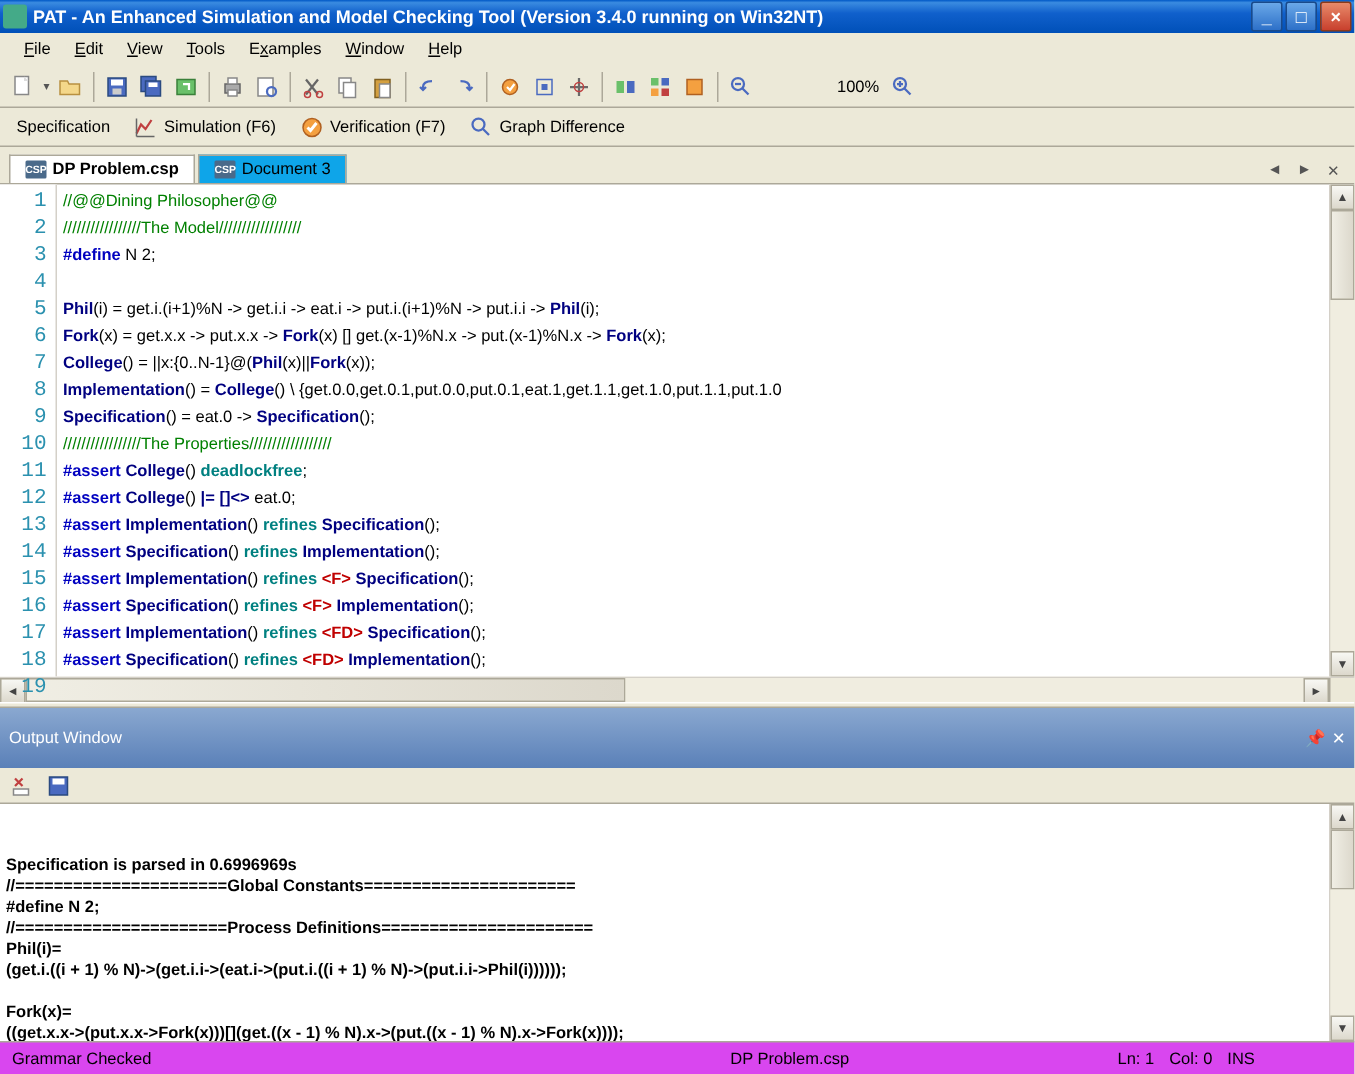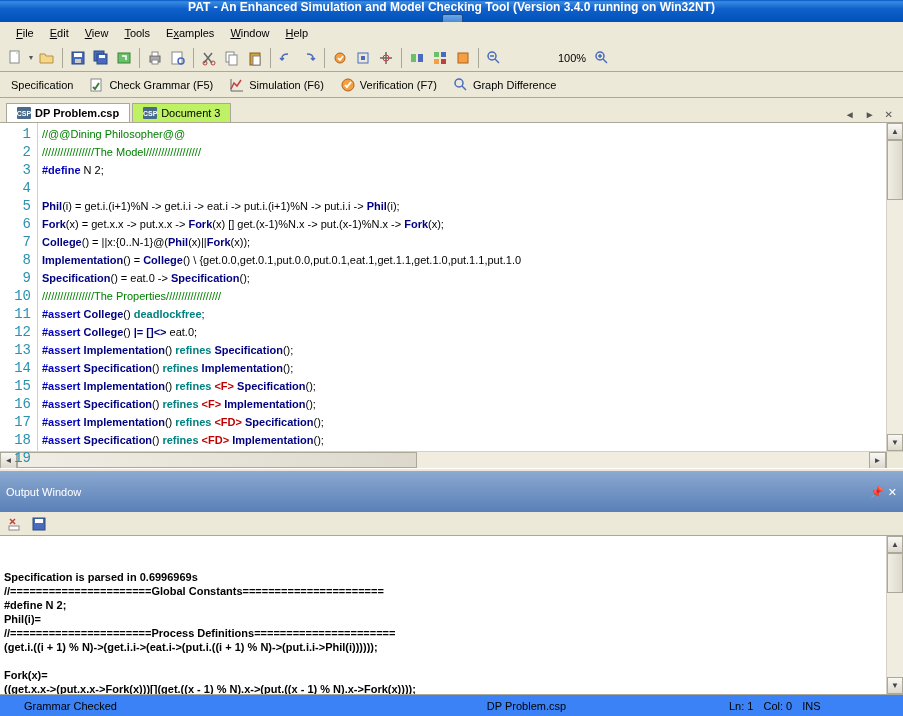--- a/index.html
+++ b/index.html
@@ -1,35 +1,35 @@
 <!DOCTYPE html>
 <html><head>
 <meta charset="utf-8">
 <style>
 * { margin: 0; padding: 0; box-sizing: border-box; font-family: Tahoma, sans-serif; font-size: 11px; }
 body { background: #ece9d8; width: 903px; height: 716px; overflow: hidden; display: flex; flex-direction: column; }
-.titlebar { background: linear-gradient(to bottom, #0058c6, #3a8be0 8%, #1060cc 40%, #0050b8); height: 22px; display: flex; align-items: center; padding: 0 2px; color: white; flex-direction: column; }
+.titlebar { background: linear-gradient(to bottom, #0058c6, #3a8be0 8%, #1060cc 40%, #0050b8); height: 22px; display: flex; align-items: center; padding: 0 2px; color: white; }
 .titlebar-icon { width: 16px; height: 16px; background: #4a8; border-radius: 2px; margin-right: 4px; }
 .titlebar-text { flex: 1; font-weight: bold; font-size: 12px; }
 .winbtn { width: 21px; height: 20px; background: linear-gradient(to bottom, #6aa8e8, #2d70c8); border: 1px solid #1a4a8a; margin-left: 2px; color: white; font-weight: bold; display: flex; align-items: center; justify-content: center; font-size: 12px; border-radius: 2px; }
 .winbtn.close { background: linear-gradient(to bottom, #e88a6a, #c8402d); border-color: #8a3a1a; }
 .menubar { height: 22px; display: flex; align-items: center; padding: 2px 8px; background: #ece9d8; }
 .menuitem { padding: 2px 8px; cursor: default; }
 .menuitem span { text-decoration: underline; }
 .toolbar { height: 28px; display: flex; align-items: center; padding: 2px 4px; background: #ece9d8; border-bottom: 1px solid #aca899; gap: 1px; }
 .tbtn { width: 22px; height: 22px; display: flex; align-items: center; justify-content: center; border: 1px solid transparent; }
 .tsep { width: 1px; height: 20px; background: #aca899; margin: 0 3px; }
 .tdrop { width: 8px; display: flex; align-items: center; justify-content: center; font-size: 8px; color: #555; }
 .ico { width: 16px; height: 16px; display: block; }
 .toolbar2 { height: 26px; display: flex; align-items: center; padding: 2px 4px; background: #ece9d8; border-bottom: 1px solid #aca899; gap: 2px; }
 .tb2item { padding: 2px 6px; display: flex; align-items: center; gap: 4px; border: 1px solid transparent; }
 .tabbar { height: 24px; display: flex; align-items: flex-end; padding: 0 6px; background: #ece9d8; }
 .tab { padding: 3px 10px; background: #fdfdfb; border: 1px solid #aca899; border-bottom: none; display: flex; align-items: center; gap: 4px; margin-right: 2px; font-size: 11px; }
 .tab.active { background: #fff; font-weight: bold; }
-.tab.inactive { background: #bef264; }
+.tab.inactive { background: #0ea5e9; }
 .tabicon { width: 14px; height: 12px; background: #4a6a8a; color: white; font-size: 7px; display: flex; align-items: center; justify-content: center; font-weight: bold; border-radius: 1px; }
 .tabnav { margin-left: auto; display: flex; gap: 2px; }
 .tabnav span { padding: 2px 4px; color: #555; font-size: 10px; }
 .editor-wrap { flex: 1; display: flex; background: white; border-top: 1px solid #aca899; min-height: 0; position: relative; }
 .gutter { width: 38px; background: #fff; border-right: 1px solid #d4d0c8; padding-top: 2px; }
 .lineno { font-family: 'Courier New', monospace; font-size: 14px; color: #2b91af; text-align: right; padding-right: 6px; line-height: 18px; height: 18px; }
 .code { flex: 1; padding: 2px 4px; font-family: 'Courier New', monospace; font-size: 14px; overflow: hidden; white-space: pre; line-height: 18px; }
 .code-line { height: 18px; }
 .c-green { color: #008000; }
 .c-blue { color: #0000c0; font-weight: bold; }
@@ -41,21 +41,21 @@
 .sthumb { background: linear-gradient(to right,#f0eee4,#dcd8cc); border: 1px solid #aca899; }
 .strack { flex: 1; background: #f0ede0; }
 .hscroll { height: 17px; background: #ece9d8; border-top: 1px solid #d4d0c8; display: flex; }
 .splitter { height: 4px; background: #ece9d8; border-top: 1px solid #fff; border-bottom: 1px solid #aca899; cursor: ns-resize; }
 .output-title { height: 30px; background: linear-gradient(#8aa8d0,#5a80b8); color: white; padding: 20px 6px; display: flex; align-items: center; font-size: 11px; }
 .output-title .right { margin-left: auto; display: flex; gap: 4px; }
 .output-tools { height: 24px; background: #ece9d8; display: flex; align-items: center; padding: 2px 4px; gap: 2px; border-bottom: 1px solid #aca899; }
 .output-body { height: 158px; display: flex; background: white; }
 .output-text { flex: 1; padding: 20px 4px; font-family: Tahoma; font-size: 11px; line-height: 14px; overflow: hidden; font-weight: bold; }
 .output-text div { white-space: nowrap; }
-.statusbar { height: 22px; background: #3b82f6; border-top: 1px solid #aca899; display: flex; align-items: center; padding: 0 24px; font-size: 11px; }
+.statusbar { height: 22px; background: #d946ef; border-top: 1px solid #aca899; display: flex; align-items: center; padding: 0 8px; font-size: 11px; }
 .statusbar .s1 { flex: 0 0 300px; }
 .statusbar .s2 { flex: 1; text-align: center; }
 .statusbar .s3 { flex: 0 0 150px; text-align: right; display: flex; gap: 10px; }
 .zoom { font-size: 11px; padding: 0 4px; margin-left: 48px; }
 </style>
 </head>
 <body>
 
 <div class="titlebar">
   <div class="titlebar-icon"></div>
@@ -207,27 +207,20 @@
         <circle cx="6" cy="6" r="4" fill="none" stroke="#4a6ac0" stroke-width="1.5"></circle>
         <path d="M9 9 L13 13" stroke="#4a6ac0" stroke-width="1.5"></path>
         <path d="M4 6 L8 6 M6 4 L6 8" stroke="#4a6ac0" stroke-width="1.5"></path>
       </svg>
     </div>
 </div>
 
 <div class="toolbar2">
   <div class="tb2item">
       <span>Specification</span>
-    </div>
-  <div class="tb2item">
-      <svg class="ico" viewBox="0 0 16 16">
-        <rect x="2" y="2" width="10" height="12" fill="#fff" stroke="#888"></rect>
-        <path d="M4 10 L6 12 L10 6" stroke="#3a803a" fill="none" stroke-width="2"></path>
-      </svg>
-      <span>Check Grammar (F5)</span>
     </div>
   <div class="tb2item">
       <svg class="ico" viewBox="0 0 16 16">
         <path d="M2 12 L5 6 L8 9 L12 3" stroke="#c04040" fill="none" stroke-width="1.5"></path>
         <path d="M2 14 L14 14 M2 14 L2 2" stroke="#666"></path>
       </svg>
       <span>Simulation (F6)</span>
     </div>
   <div class="tb2item">
       <svg class="ico" viewBox="0 0 16 16">
@@ -321,22 +314,22 @@
         <rect x="4" y="3" width="8" height="4" fill="#fff"></rect>
       </svg>
     </div>
 </div>
 <div class="output-body">
   <div class="output-text" id="output">
       <div>&nbsp;</div>
       <div>Specification is parsed in 0.6996969s</div>
       <div>//======================Global Constants======================</div>
       <div>#define N 2;</div>
+      <div>//======================Process Definitions======================</div>
       <div>Phil(i)=</div>
-      <div>//======================Process Definitions======================</div>
       <div>(get.i.((i + 1) % N)-&gt;(get.i.i-&gt;(eat.i-&gt;(put.i.((i + 1) % N)-&gt;(put.i.i-&gt;Phil(i))))));</div>
       <div>&nbsp;</div>
       <div>Fork(x)=</div>
       <div>((get.x.x-&gt;(put.x.x-&gt;Fork(x)))[](get.((x - 1) % N).x-&gt;(put.((x - 1) % N).x-&gt;Fork(x))));</div>
       <div>&nbsp;</div>
       <div>College()=</div>
     </div>
   <div class="vscroll">
     <div class="sbtn">▲</div>
     <div class="sthumb" style="height:40px"></div>

